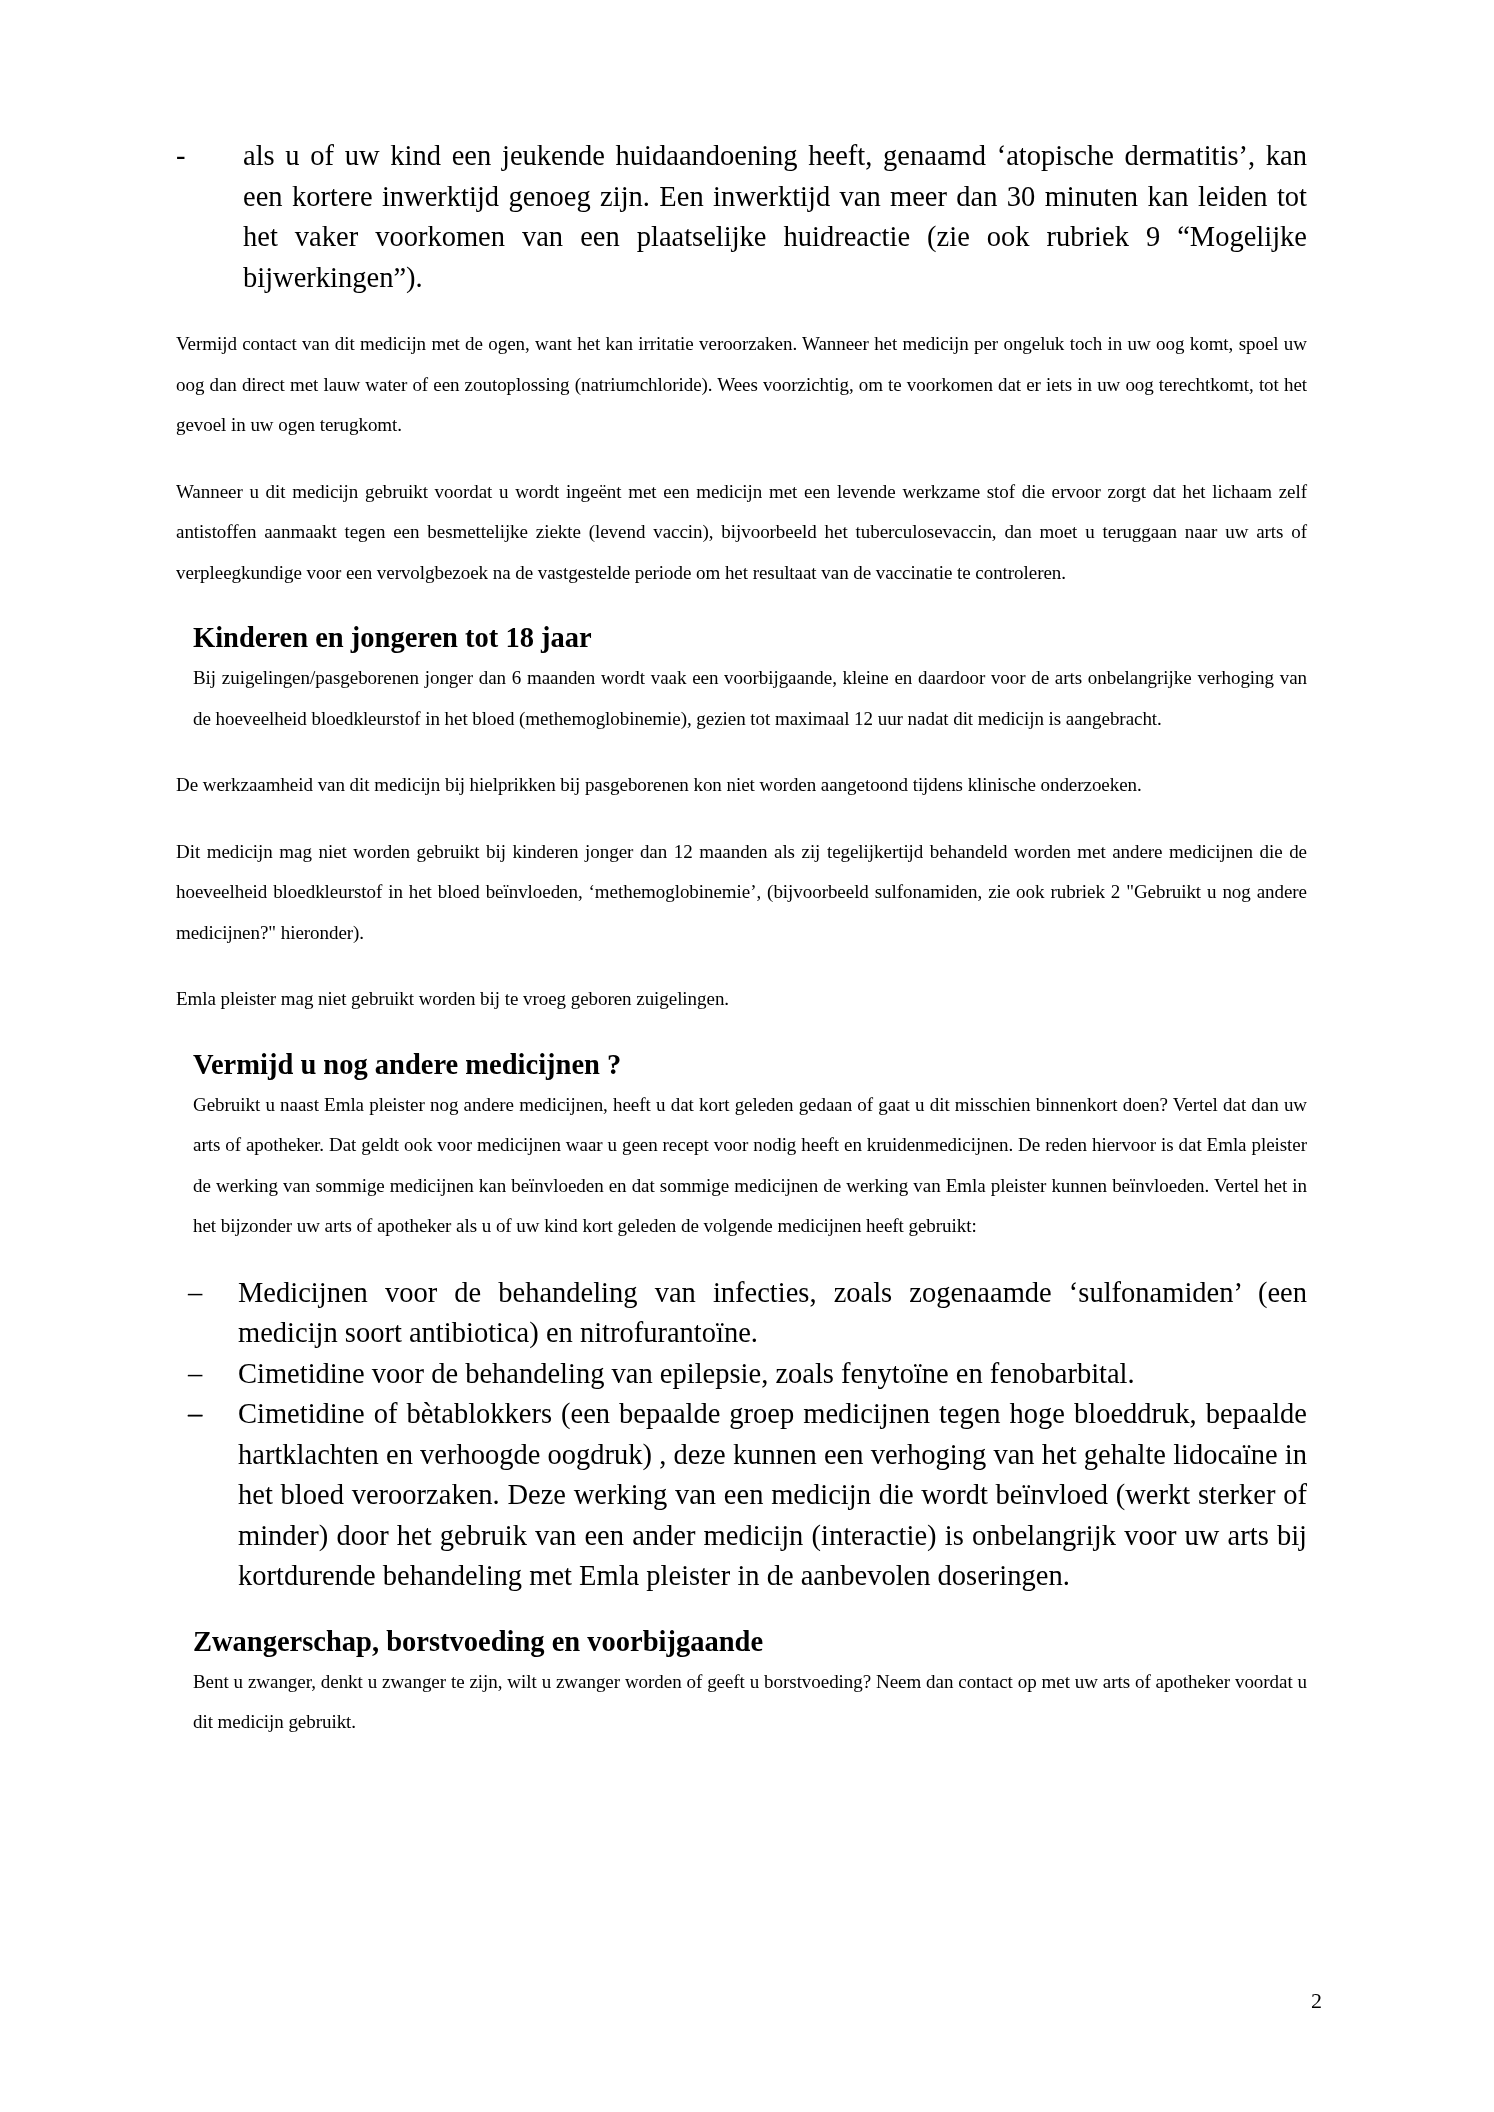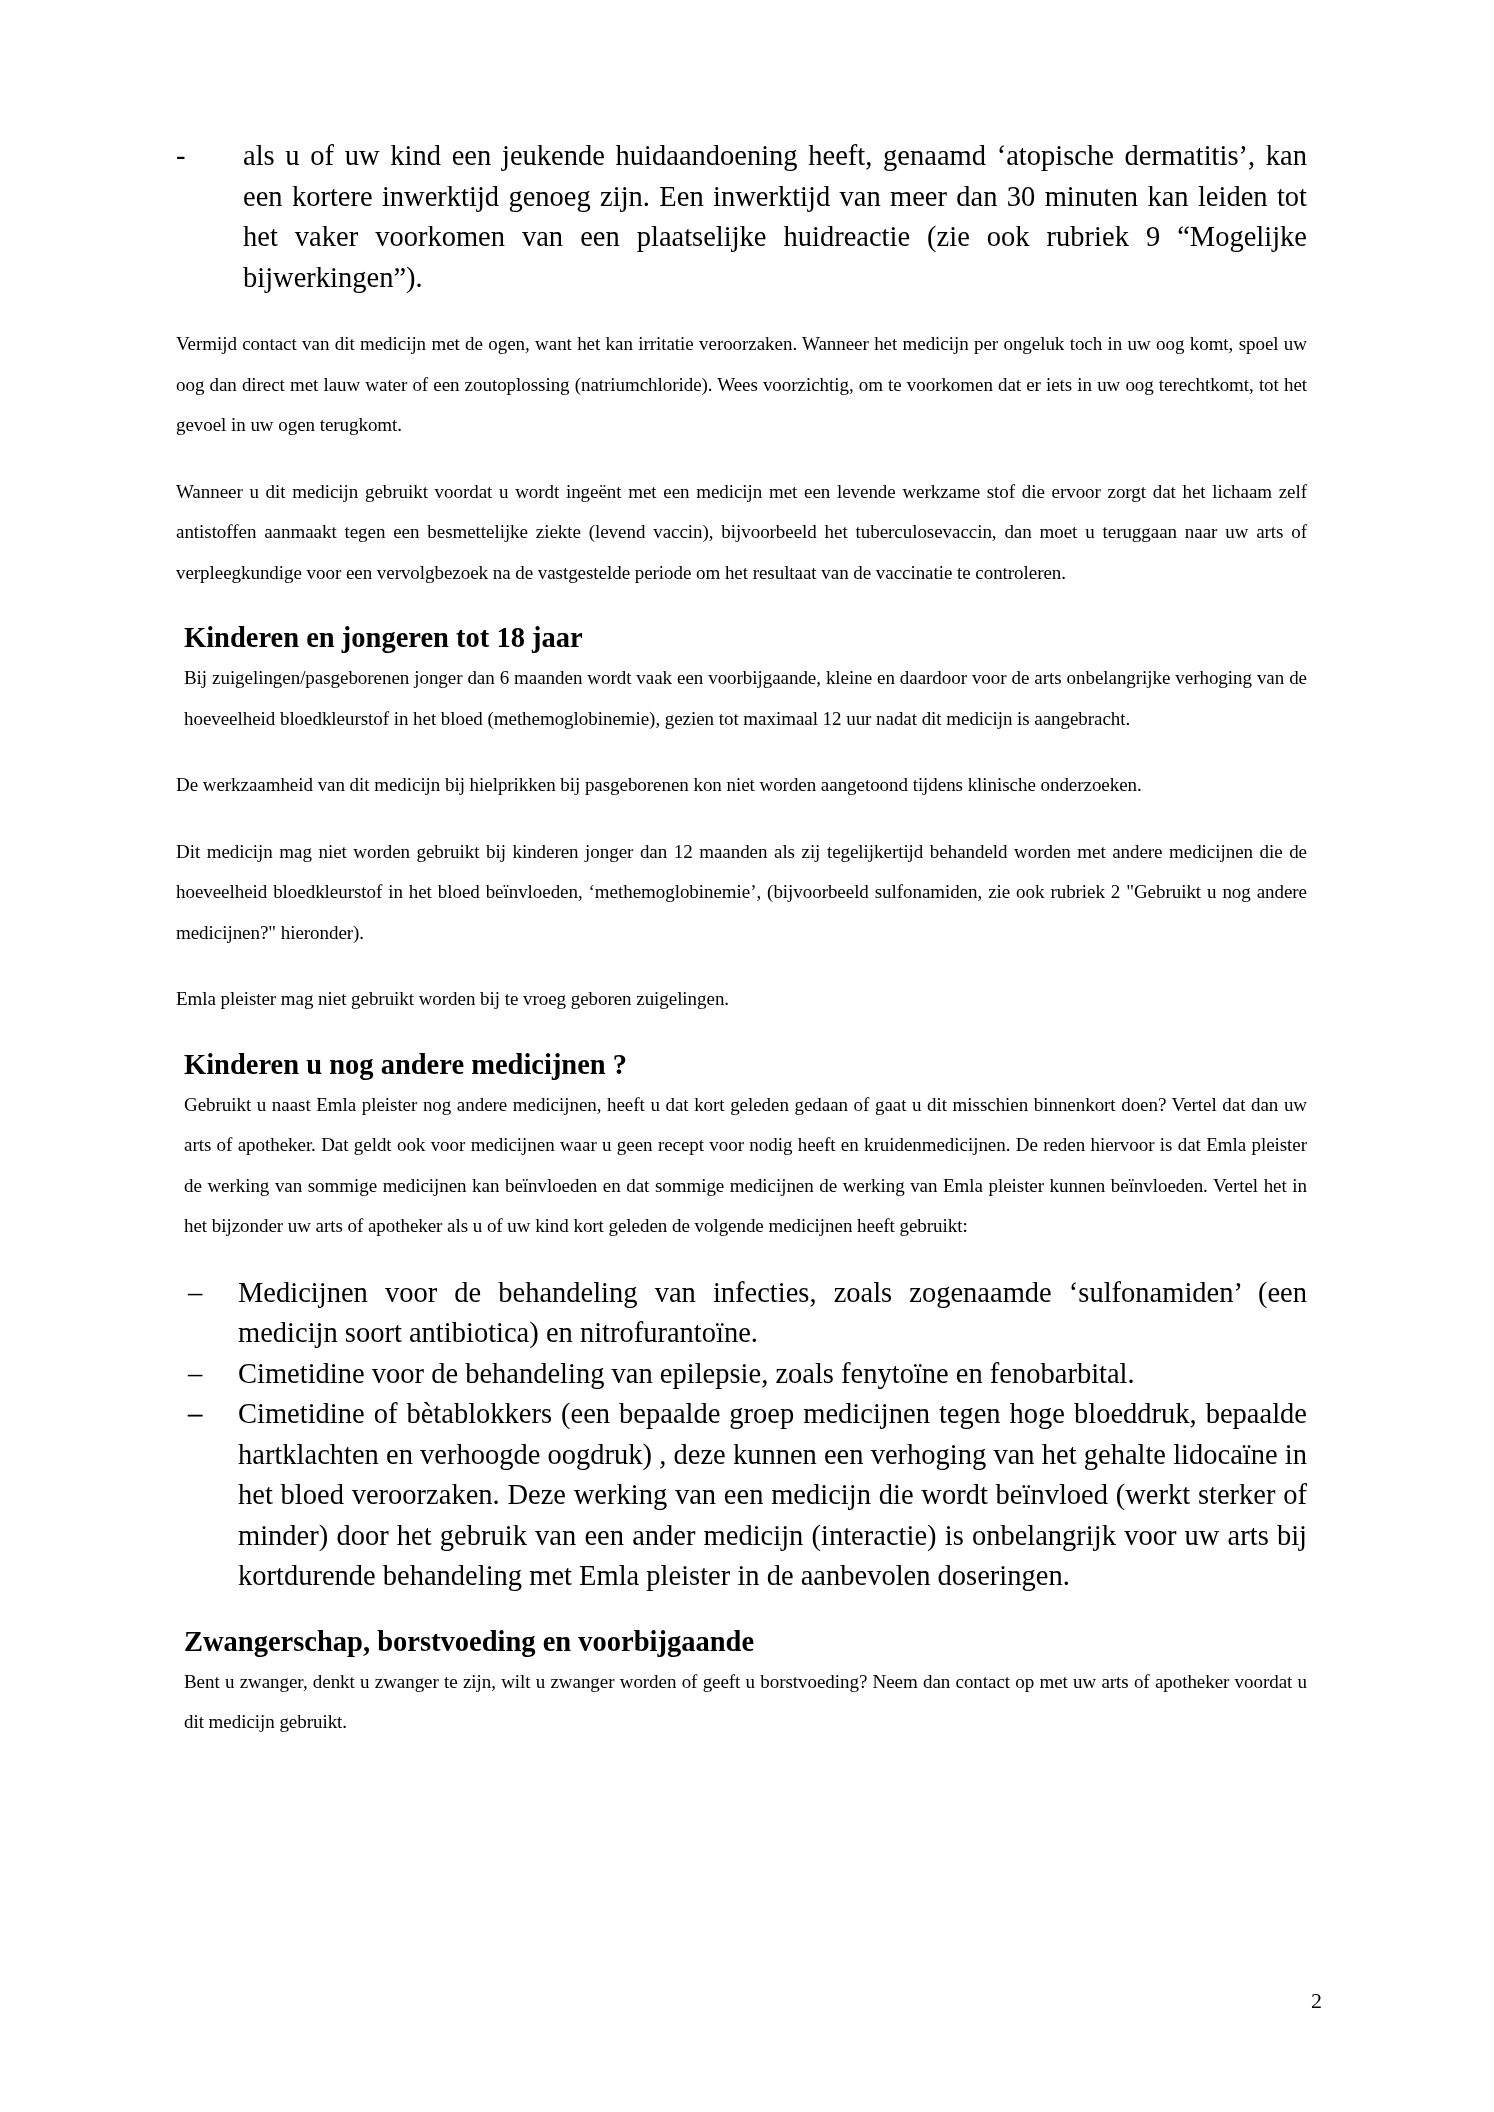--- a/index.html
+++ b/index.html
@@ -46,21 +46,21 @@
 
   
   .heading {
     font-size: 28.5px;
     line-height: 38px;
     font-weight: bold;
     margin: 0 0 1px 0;
     text-align: left;
   }
   .heading-block {
-    margin: 0 0 26px 8px;
+    margin: 0 0 26px 17px;
   }
   .heading-block .para {
     margin-bottom: 0;
   }
 
   
   .dash-list {
     margin: 0 0 26px 0;
     padding: 0;
     list-style: none;
@@ -143,21 +143,21 @@
       <p class="para">Bij zuigelingen/pasgeborenen jonger dan 6 maanden wordt vaak een voorbijgaande, kleine en daardoor voor de arts onbelangrijke verhoging van de hoeveelheid bloedkleurstof in het bloed (methemoglobinemie), gezien tot maximaal 12 uur nadat dit medicijn is aangebracht.</p>
     </div>
 
     <p class="para">De werkzaamheid van dit medicijn bij hielprikken bij pasgeborenen kon niet worden aangetoond tijdens klinische onderzoeken.</p>
 
     <p class="para">Dit medicijn mag niet worden gebruikt bij kinderen jonger dan 12 maanden als zij tegelijkertijd behandeld worden met andere medicijnen die de hoeveelheid bloedkleurstof in het bloed beïnvloeden, ‘methemoglobinemie’, (bijvoorbeeld sulfonamiden, zie ook rubriek 2 "Gebruikt u nog andere medicijnen?" hieronder).</p>
 
     <p class="para">Emla pleister mag niet gebruikt worden bij te vroeg geboren zuigelingen.</p>
 
     <div class="heading-block">
-      <h2 class="heading">Kinderen u nog andere medicijnen ?</h2>
+      <h2 class="heading">Vermijd u nog andere medicijnen ?</h2>
       <p class="para">Gebruikt u naast Emla pleister nog andere medicijnen, heeft u dat kort geleden gedaan of gaat u dit misschien binnenkort doen? Vertel dat dan uw arts of apotheker. Dat geldt ook voor medicijnen waar u geen recept voor nodig heeft en kruidenmedicijnen. De reden hiervoor is dat Emla pleister de werking van sommige medicijnen kan beïnvloeden en dat sommige medicijnen de werking van Emla pleister kunnen beïnvloeden. Vertel het in het bijzonder uw arts of apotheker als u of uw kind kort geleden de volgende medicijnen heeft gebruikt:</p>
     </div>
 
     <ul class="endash-list">
       <li class="endash-item">
         <span class="marker">–</span>
         <span>Medicijnen voor de behandeling van infecties, zoals zogenaamde ‘sulfonamiden’ (een medicijn soort antibiotica) en nitrofurantoïne.</span>
       </li>
       <li class="endash-item nojust">
         <span class="marker">–</span>

